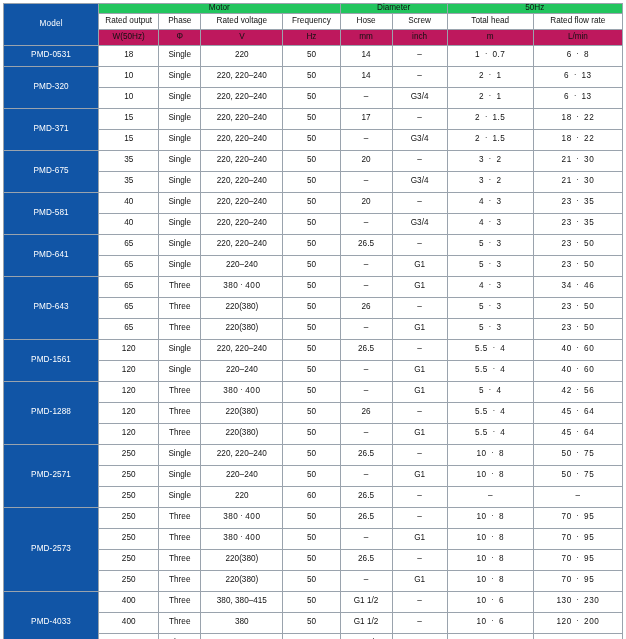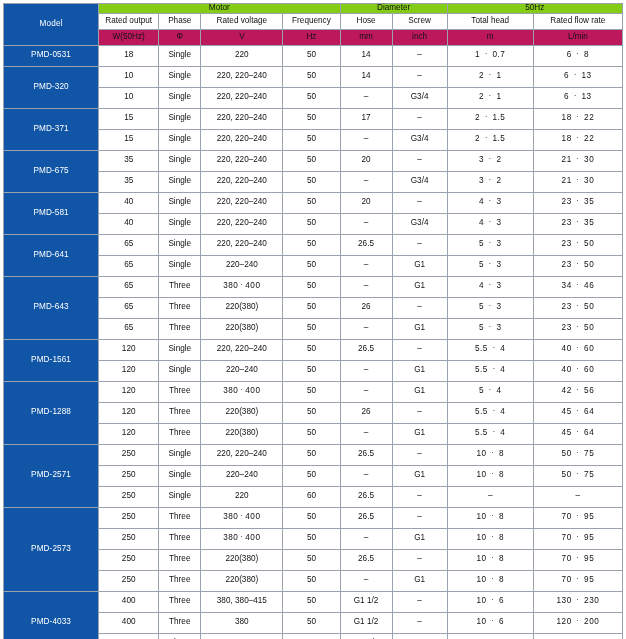--- a/index.html
+++ b/index.html
@@ -37,21 +37,21 @@
   }
   
   .hdr-blue {
     background: #1155a6;
     color: #ffffff !important;
     font-weight: bold;
     font-size: 10px;
     letter-spacing: 0.2px;
   }
   .hdr-group {
-    background: #84cc16;
+    background: #22c55e;
     color: #111111 !important;
     font-weight: bold;
     font-size: 9.2px;
   }
   .hdr-sub {
     background: #ffffff;
     color: #111111 !important;
     font-size: 8px;
     font-weight: normal;
     height: 15px;

